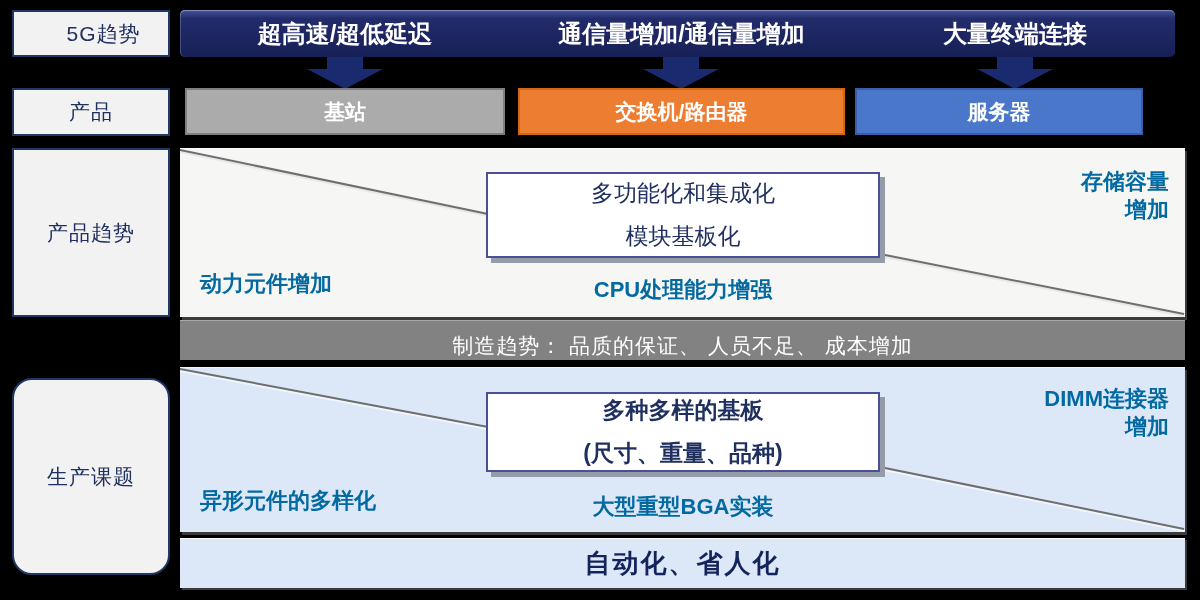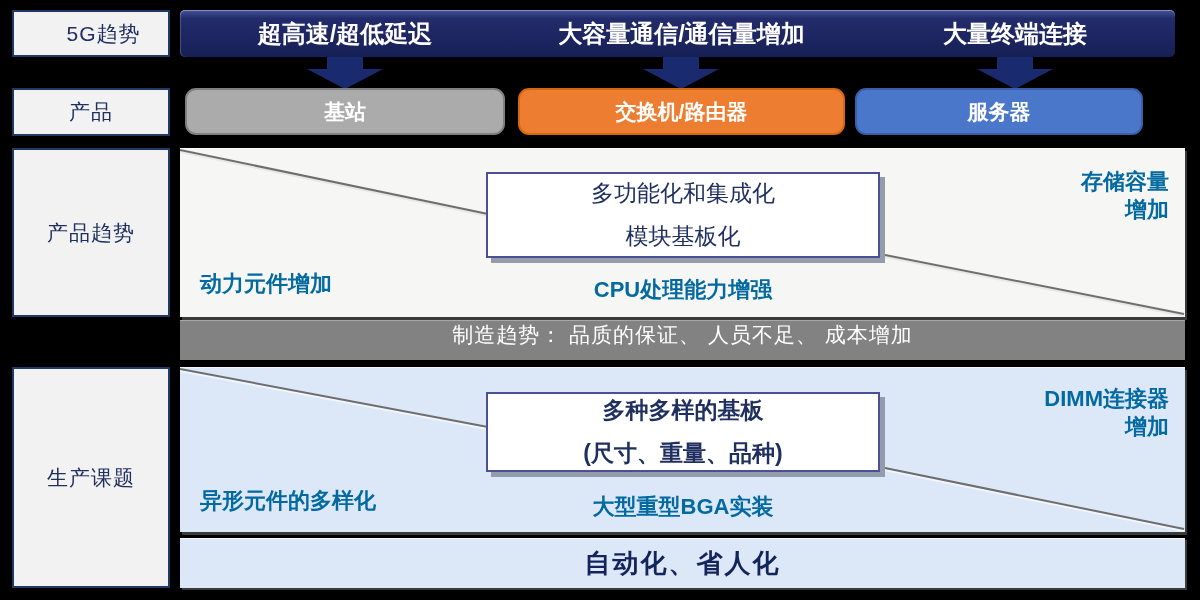--- a/index.html
+++ b/index.html
@@ -34,21 +34,21 @@
     display:flex; align-items:center; justify-content:center;
     color:#fff; font-weight:bold; font-size:24px;
   }
 
   .arrow { top:57px; width:80px; height:32px; }
 
   
   .product-box {
     top:88px; height:47px;
     display:flex; align-items:center; justify-content:center;
-    color:#fff; font-weight:bold; font-size:21px;border-radius:11px;
+    color:#fff; font-weight:bold; font-size:21px;
   }
   .product-base   { left:185px; width:320px; background:#ABABAB; border:2px solid #7F7F7F; }
   .product-switch { left:518px; width:327px; background:#ED7D31; border:2px solid #D26911; }
   .product-server { left:855px; width:288px; background:#4A77C9; border:2px solid #3A5FA6; }
 
   
   .panel {
     left:180px; width:1005px;
     box-shadow:2px 3px 0 #3b3b3b, inset 0 1px 0 rgba(255,255,255,.6);
   }
@@ -70,21 +70,21 @@
   .side-text { position:absolute; color:#0369a1; font-weight:bold; font-size:22px; line-height:1.25; }
   .tr { right:16px; text-align:right; }
   .bl { left:20px; }
   .bc { left:306px; width:394px; text-align:center; }
 
   
   .mfg-bar {
     left:180px; top:320px; width:1005px; height:40px;
     background:#828282;
     border-top:1px solid #a8a8a8;
-    display:flex; align-items:flex-start; justify-content:center;
+    display:flex; align-items:flex-end; justify-content:center;
     color:#fff; font-size:21px; letter-spacing:1px;
   }
 
   
   .bottom-bar {
     left:180px; top:538px; width:1005px; height:50px;
     background:#DCE8F8;
     box-shadow:2px 2px 0 #3b3b3b, inset 0 1px 0 rgba(255,255,255,.7);
     display:flex; align-items:center; justify-content:center;
     color:#13235B; font-weight:bold; font-size:26px; letter-spacing:2px;
@@ -95,27 +95,27 @@
 
 <div class="abs label-box" style="top:10px;height:47px;padding-left:25px;">
   <span>5G趋势</span>
 </div>
 <div class="abs label-box" style="top:88px;height:48px;justify-content:center;">
   <span>产品</span>
 </div>
 <div class="abs label-box" style="top:148px;height:169px;">
   <span>产品趋势</span>
 </div>
-<div class="abs label-box" style="top:367px;height:221px;">
+<div class="abs label-box" style="top:378px;height:197px;border-radius:20px;">
   <span>生产课题</span>
 </div>
 
 <div class="abs trend-bar">
   <div class="trend-item" style="left:5px;width:320px;">超高速/超低延迟</div>
-  <div class="trend-item" style="left:338px;width:327px;">大容量通信/通信量增加</div>
+  <div class="trend-item" style="left:338px;width:327px;">通信量增加/通信量增加</div>
   <div class="trend-item" style="left:675px;width:320px;">大量终端连接</div>
 </div>
 
 <svg class="abs arrow" style="left:305px;" viewBox="0 0 80 32">
   <polygon points="22,0 58,0 58,12 78,12 40,32 2,12 22,12" fill="#1A2A6E"></polygon>
 </svg>
 <svg class="abs arrow" style="left:641px;" viewBox="0 0 80 32">
   <polygon points="22,0 58,0 58,12 78,12 40,32 2,12 22,12" fill="#1A2A6E"></polygon>
 </svg>
 <svg class="abs arrow" style="left:975px;" viewBox="0 0 80 32">

